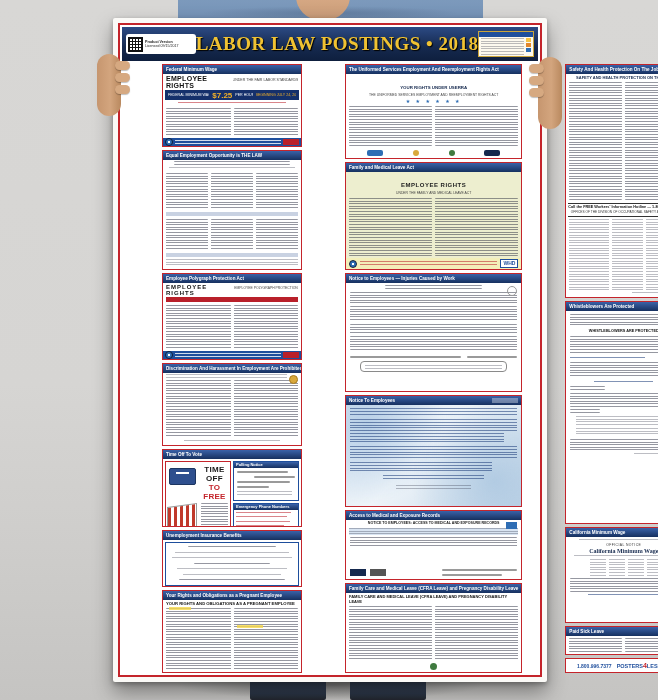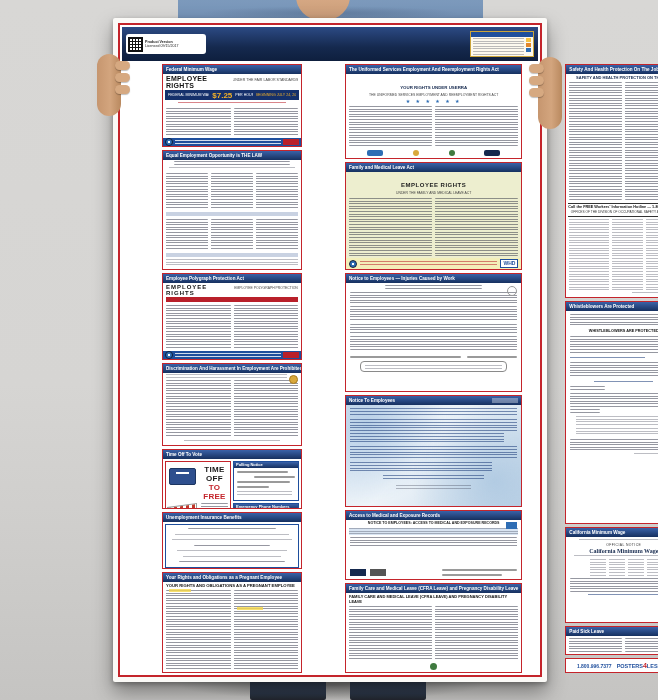--- a/index.html
+++ b/index.html
@@ -90,20 +90,21 @@
     <div class="frame">
 
       <div class="masthead">
         <div class="product-box">
           <div class="qr"></div>
           <div class="pv">
             <b>Product Version</b>
             <span>Licensed 09/15/2017</span>
           </div>
         </div>
+        <div class="mast-title">LABOR LAW POSTINGS • 2018</div>
         <div class="comp-box">
           <div class="comp-hd"></div>
           <div class="comp-body">
             <div class="tx-l" style="flex:1"></div>
             <div>
               <div class="sq" style="background:#f6c243"></div>
               <div class="sq" style="background:#e2862c"></div>
               <div class="sq" style="background:#2e6db4"></div>
             </div>
           </div>
@@ -179,21 +180,21 @@
             <div class="sec-hd">Discrimination And Harassment In Employment Are Prohibited By Law</div>
             <div style="position:absolute;top:11px;right:3px;width:7px;height:7px;border-radius:50%;background:#d9a93c;border:1px solid #a87b1f"></div>
             <div class="tx-l" style="height:4px;margin:1px 14px 0 3px"></div>
             <div class="cols">
               <div class="c tx"></div>
               <div class="c tx"></div>
             </div>
             <div class="tx-l midline" style="width:70%;height:3px;margin-bottom:2px"></div>
           </div>
 
-          <div class="sec" style="height:60px">
+          <div class="sec" style="height:78px">
             <div class="sec-hd">Time Off To Vote</div>
             <div style="flex:1;display:flex;gap:2px;padding:2px">
               <div style="flex:1;position:relative;border:1px solid #c4242b">
                 <div style="position:absolute;left:1px;bottom:2px;width:28px;height:32px;background:repeating-linear-gradient(90deg,#c0392b 0 3px,#fff 3px 6px);transform:skewY(-8deg);border:1px solid #999"></div>
                 <div style="position:absolute;left:3px;top:6px;width:25px;height:15px;background:#2e4f8e;border:1px solid #1c3560;border-radius:2px">
                   <div style="width:13px;height:2px;background:#fff;margin:3px auto 0"></div>
                 </div>
                 <div style="margin-left:33px;padding-top:3px;text-align:center">
                   <div style="font-size:8px;font-weight:bold;color:#1a1a1a;letter-spacing:.3px">TIME OFF</div>
                   <div style="font-size:8px;font-weight:bold;color:#c4242b;letter-spacing:.3px">TO FREE</div>

